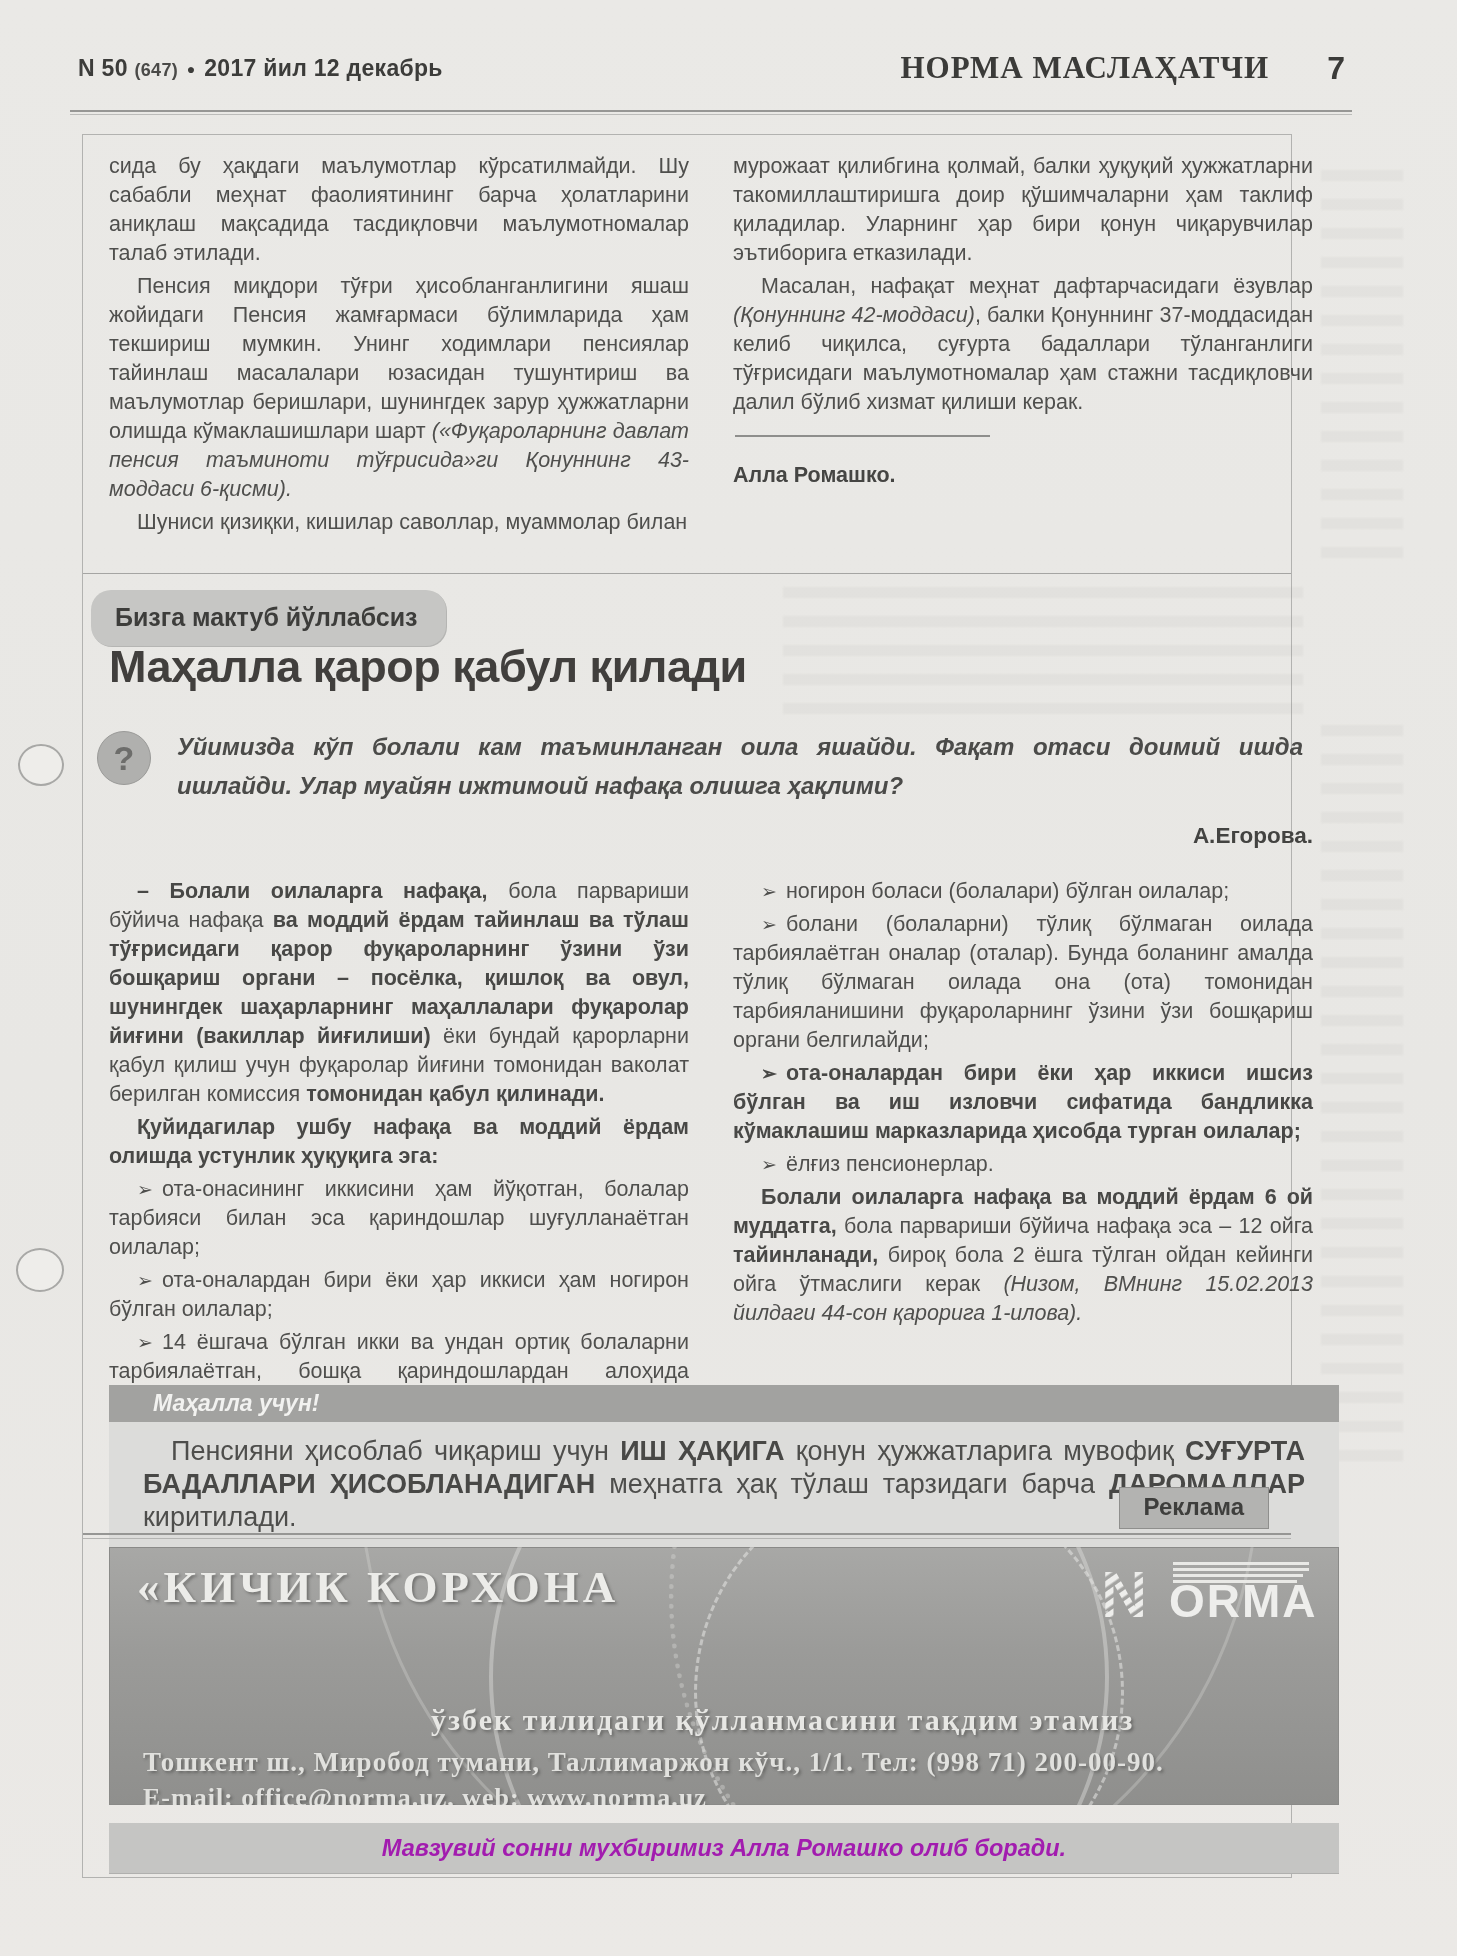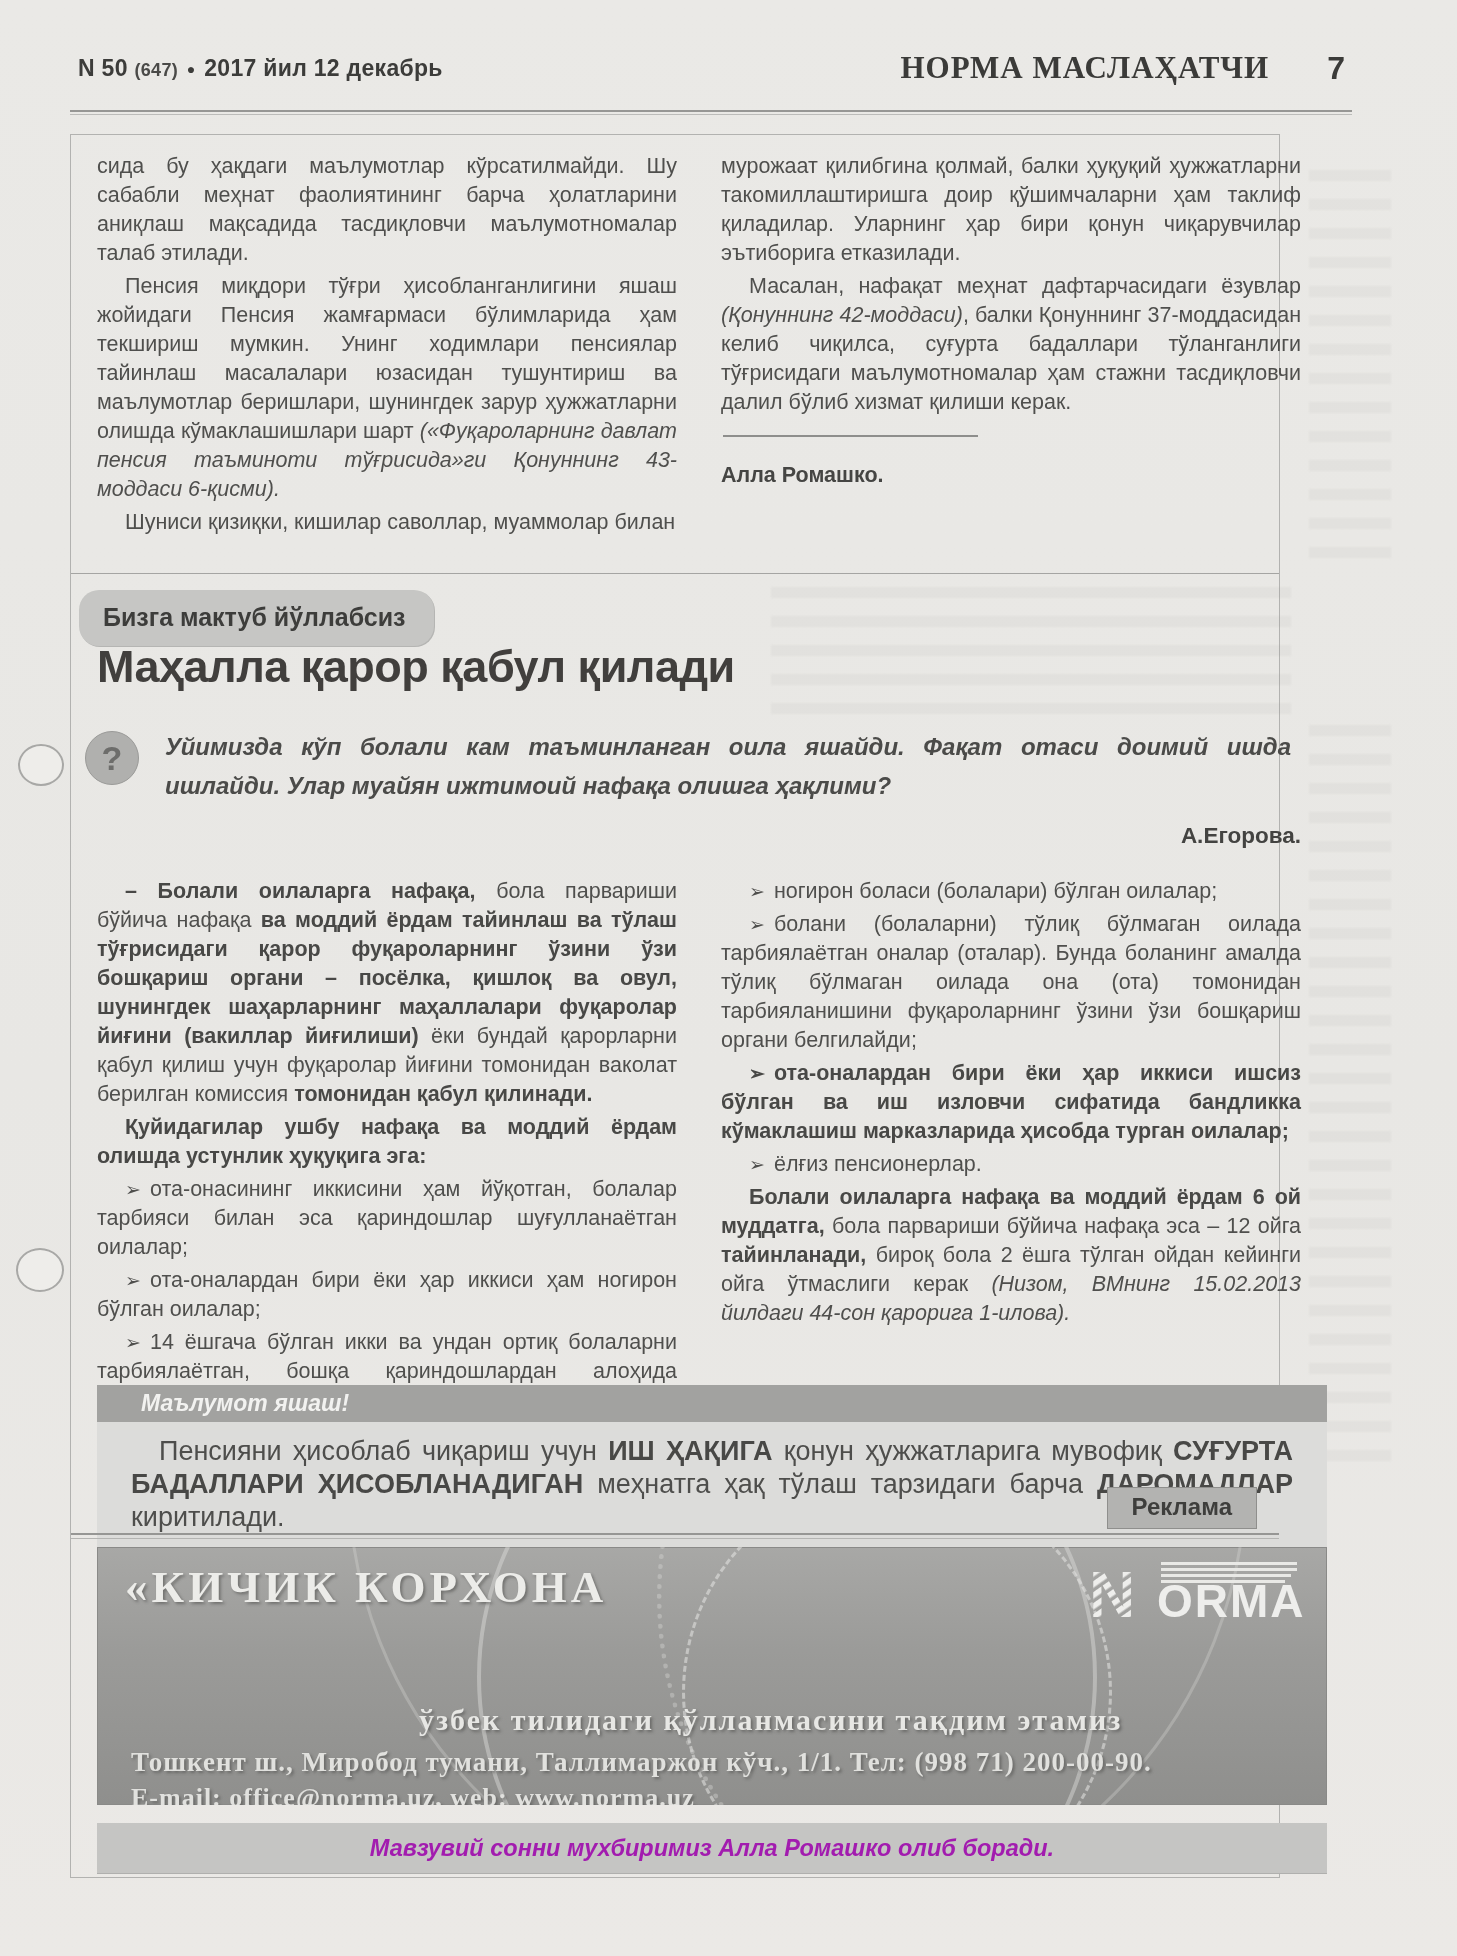--- a/index.html
+++ b/index.html
@@ -12,21 +12,21 @@
   .hdr-left { position:absolute; left:78px; top:55px; font-size:23px; font-weight:bold; color:#3c3c3a; letter-spacing:.3px; }
   .hdr-left .paren { font-size:18px; font-weight:bold; color:#4a4a48; }
   .hdr-left .dot { font-size:14px; vertical-align:2px; color:#3c3c3a; padding:0 2px; }
   .hdr-right { position:absolute; right:112px; top:50px; display:flex; align-items:flex-start; gap:58px; }
   .masthead { font-family:"Liberation Serif", serif; font-weight:bold; font-size:31px; color:#3b3b39; letter-spacing:1px; }
   .pageno { font-size:32px; font-weight:bold; color:#3b3b39; }
   .hdr-rule { position:absolute; left:70px; top:110px; width:1282px; height:5px;
               border-top:2px solid #99999 7; border-top:2px solid #979795; border-bottom:1px solid #bcbcba; }
 
   
-  .frame { position:absolute; left:70px; top:134px; width:1210px; height:1744px;
+  .frame { position:absolute; left:82px; top:134px; width:1210px; height:1744px;
            border:1px solid #b2b2b0; }
 
   .col { width:580px; font-size:21.5px; line-height:29px; text-align:justify; }
   .para { margin:0; }
   .para + .para { margin-top:4px; }
   .indent { text-indent:28px; }
   .b { font-weight:bold; color:#484846; }
   .i { font-style:italic; }
   .marker { margin-right:9px; font-size:19px; }
 
@@ -163,21 +163,21 @@
       <div class="col">
           <p class="para indent"><span class="marker">➢</span><span>ногирон боласи (болалари) бўлган оилалар;</span></p>
           <p class="para indent"><span class="marker">➢</span><span>болани (болаларни) тўлиқ бўлмаган оилада тарбиялаётган оналар (оталар). Бунда боланинг амалда тўлиқ бўлмаган оилада она (ота) томонидан тарбияланишини фуқароларнинг ўзини ўзи бошқариш органи белгилайди;</span></p>
           <p class="para indent"><span class="marker b">➢</span><span class="b">ота-оналардан бири ёки ҳар иккиси ишсиз бўлган ва иш изловчи сифатида бандликка кўмаклашиш марказларида ҳисобда турган оилалар;</span></p>
           <p class="para indent"><span class="marker">➢</span><span>ёлғиз пенсионерлар.</span></p>
           <p class="para indent"><span class="b">Болали оилаларга нафақа ва моддий ёрдам 6 ой муддатга,</span><span> бола парвариши бўйича нафақа эса – 12 ойга </span><span class="b">тайинланади,</span><span> бироқ бола 2 ёшга тўлган ойдан кейинги ойга ўтмаслиги керак </span><span class="i">(Низом, ВМнинг 15.02.2013 йилдаги 44-сон қарорига 1-илова).</span></p>
         </div>
     </div>
 
     <div class="infobox">
-      <div class="band">Маълумот яшаш!</div>
+      <div class="band">Маҳалла учун!</div>
       <div class="ibody"><span>Пенсияни ҳисоблаб чиқариш учун </span><span class="b">ИШ ҲАҚИГА</span><span> қонун ҳужжатларига мувофиқ </span><span class="b">СУҒУРТА БАДАЛЛАРИ ҲИСОБЛАНАДИГАН</span><span> меҳнатга ҳақ тўлаш тарзидаги барча </span><span class="b">ДАРОМАДЛАР</span><span> киритилади.</span></div>
     </div>
 
     <div class="reklama">Реклама</div>
     <div class="ad-rule"></div>
 
     <div class="ad">
       <div class="arc arc1"></div>
       <div class="arc arc2"></div>
       <div class="arc arc3"></div>

